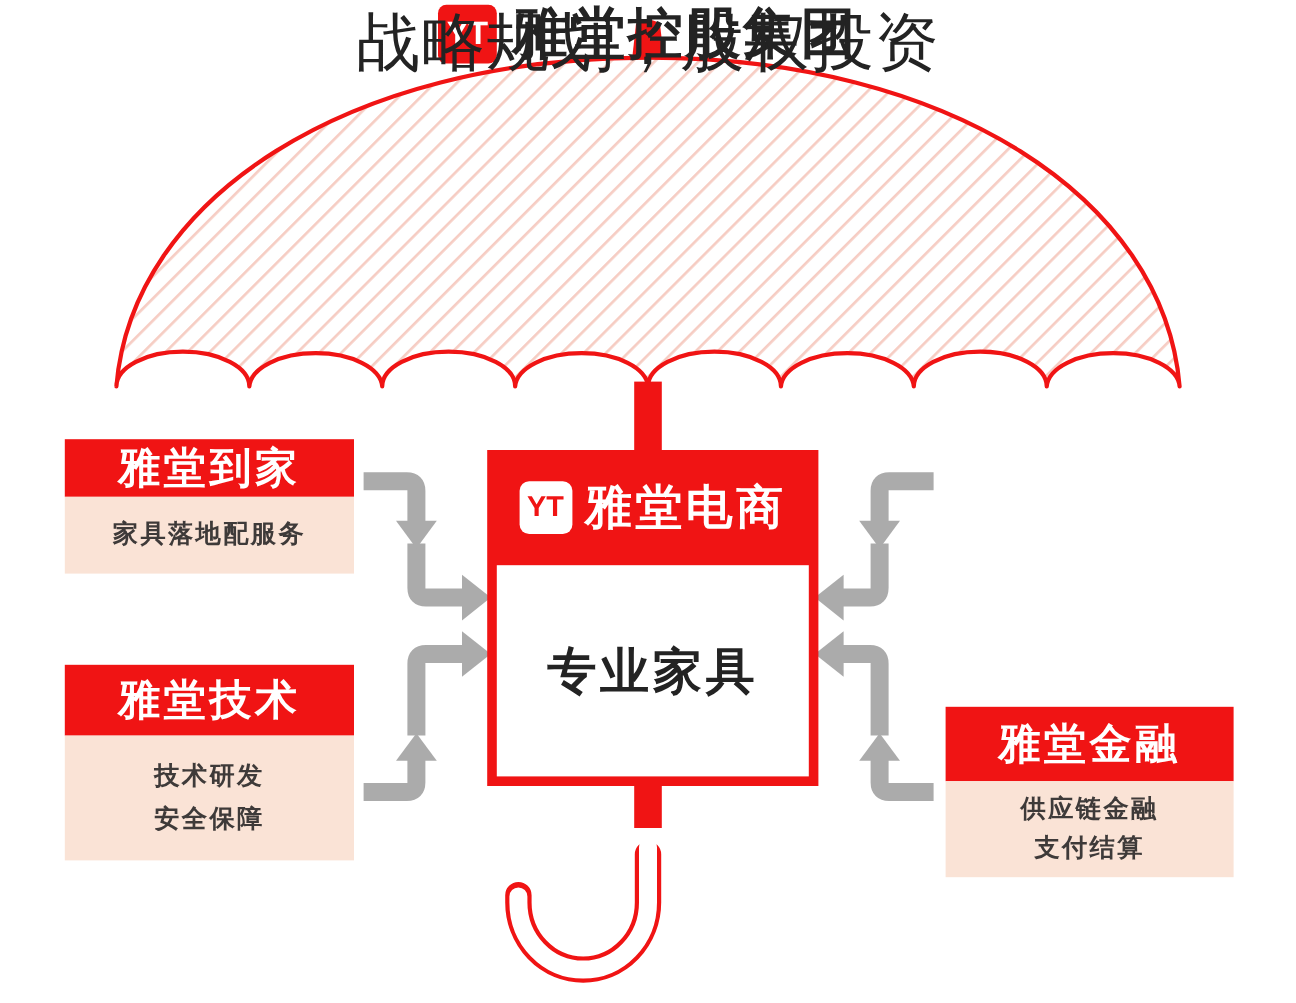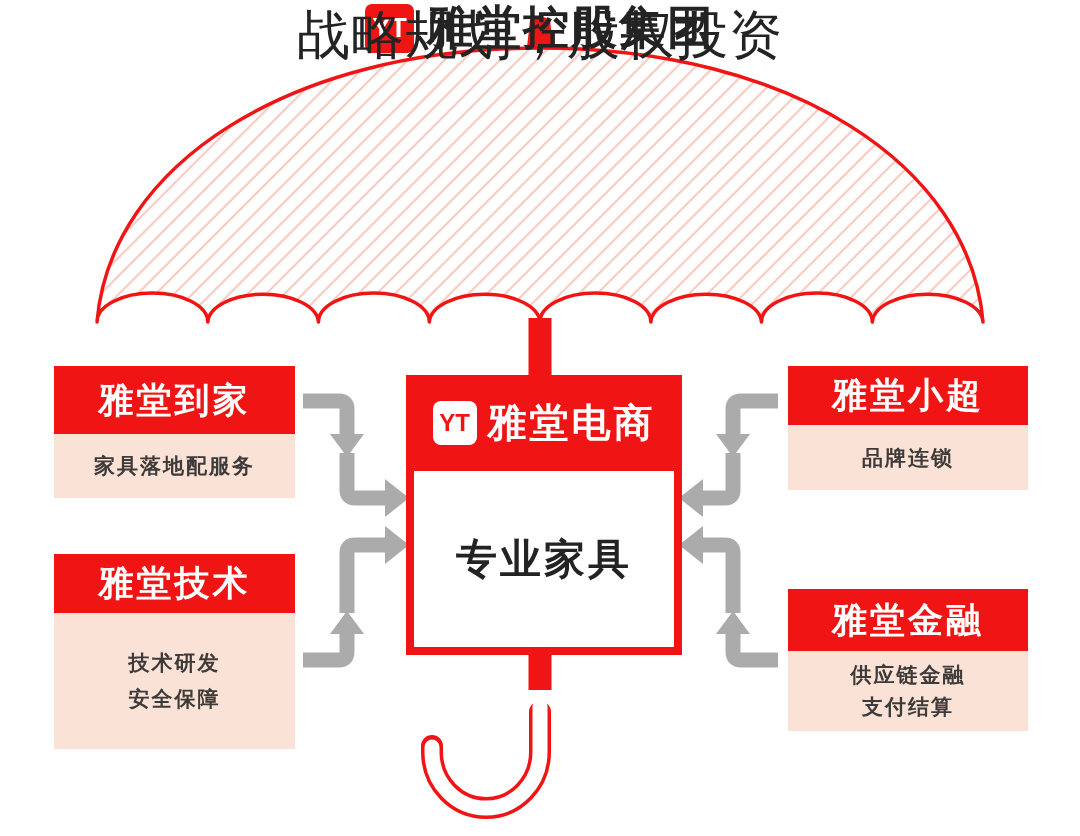--- a/index.html
+++ b/index.html
@@ -32,23 +32,23 @@
     background:#F01414; color:#ffffff; font-weight:700;
     display:flex; align-items:center; justify-content:center;
     font-size:35px; letter-spacing:3px;
   }
   .sbox .bd {
     background:#FAE3D6; color:#3E3A39; font-weight:700;
     display:flex; flex-direction:column; align-items:center; justify-content:center;
     font-size:21px; letter-spacing:2px; line-height:36px;
   }
   .b-l1 { left:54px;  top:366px; width:241px; }
-  .b-l1 .hd { height:68px; } .b-l1 .bd { height:64px; }
+  .b-l1 .hd { height:48px; } .b-l1 .bd { height:64px; }
   .b-l2 { left:54px;  top:554px; width:241px; }
-  .b-l2 .hd { height:59px; } .b-l2 .bd { height:136px; }
+  .b-l2 .hd { height:59px; } .b-l2 .bd { height:104px; }
   .b-r1 { left:788px; top:366px; width:240px; }
   .b-r1 .hd { height:59px; } .b-r1 .bd { height:65px; }
   .b-r2 { left:788px; top:589px; width:240px; }
   .b-r2 .hd { height:62px; } .b-r2 .bd { height:80px; line-height:32px; }
 
   
   .center-box { position:absolute; left:406px; top:375px; width:276px; height:280px;
     background:#F01414; z-index:2; }
   .center-hd {
     height:96px; display:flex; align-items:center; justify-content:center; gap:11px;
@@ -159,26 +159,20 @@
     </div>
   </div>
   <div class="sbox b-l2">
     <div class="hd">雅堂技术</div>
     <div class="bd">
       <div>技术研发</div>
       <div>安全保障</div>
     </div>
   </div>
 
-  <div class="sbox b-r1">
-    <div class="hd">雅堂小超</div>
-    <div class="bd">
-      <div>品牌连锁</div>
-    </div>
-  </div>
   <div class="sbox b-r2">
     <div class="hd">雅堂金融</div>
     <div class="bd">
       <div>供应链金融</div>
       <div>支付结算</div>
     </div>
   </div>
 
 </div>
 

